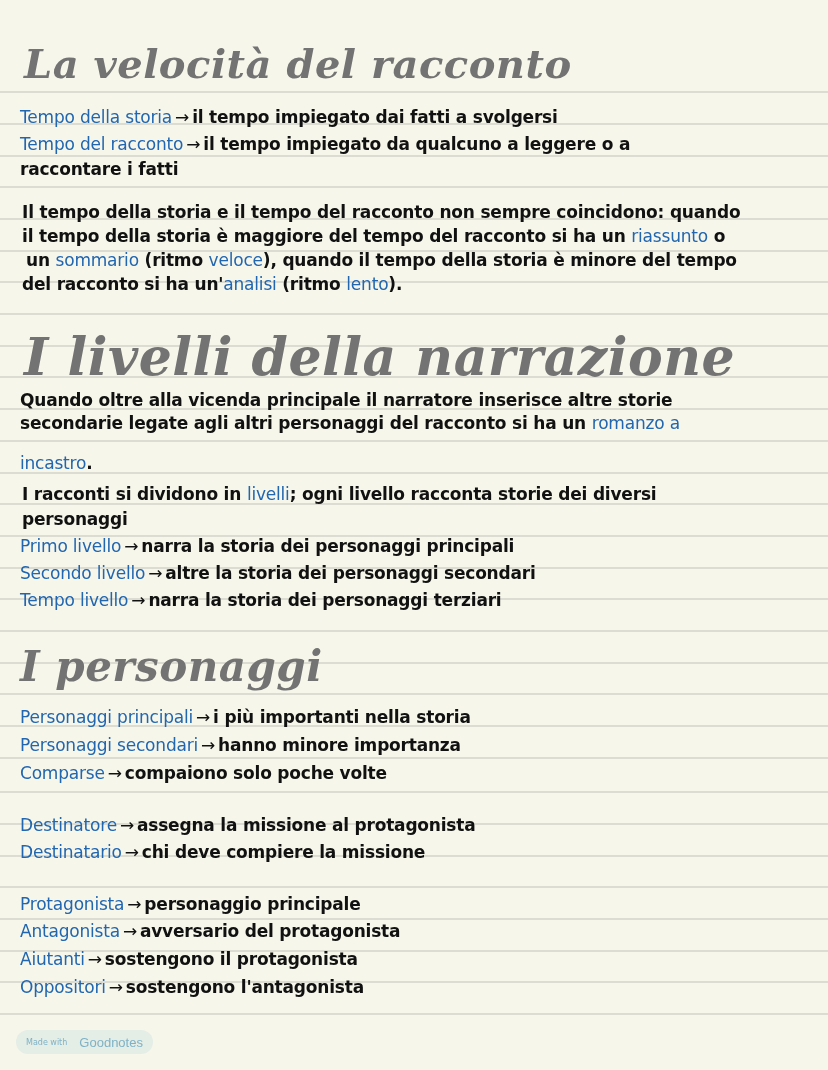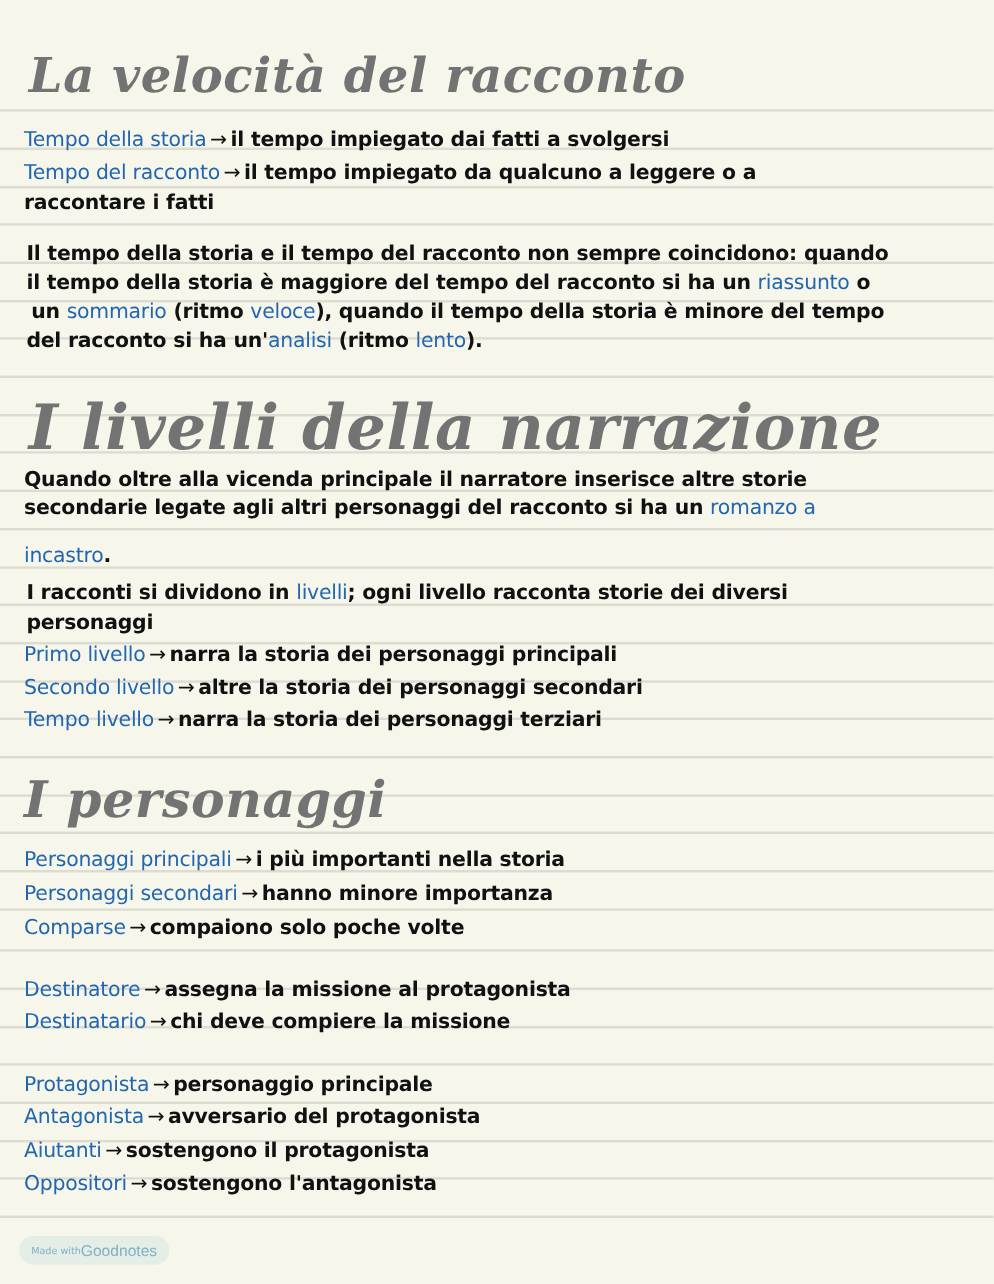--- a/index.html
+++ b/index.html
@@ -61,21 +61,21 @@
     .badge {
       position: absolute;
       left: 16px;
       top: 1030px;
       height: 24px;
       padding: 0 10px;
       border-radius: 12px;
       background: #e4ede6;
       display: flex;
       align-items: center;
-      gap: 0;
+      gap: 12px;
       color: #7fb2c6;
       white-space: nowrap;
     }
     .badge .small {
       font-size: 8px;
     }
     .badge .brand {
       font-size: 13px;
       font-family: "Liberation Sans", sans-serif;
     }

